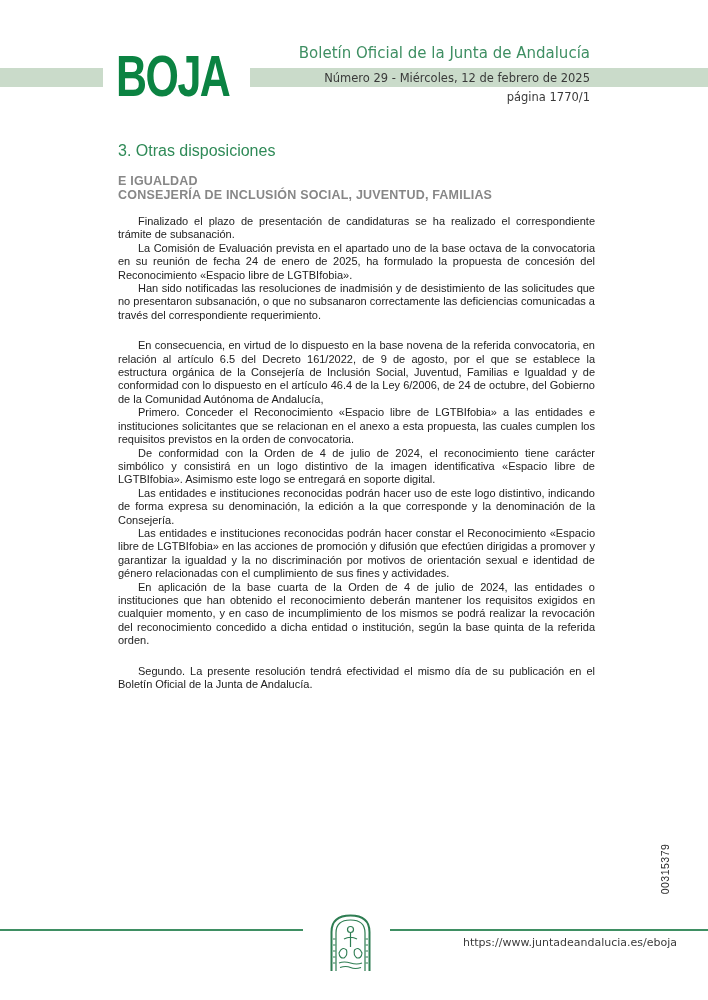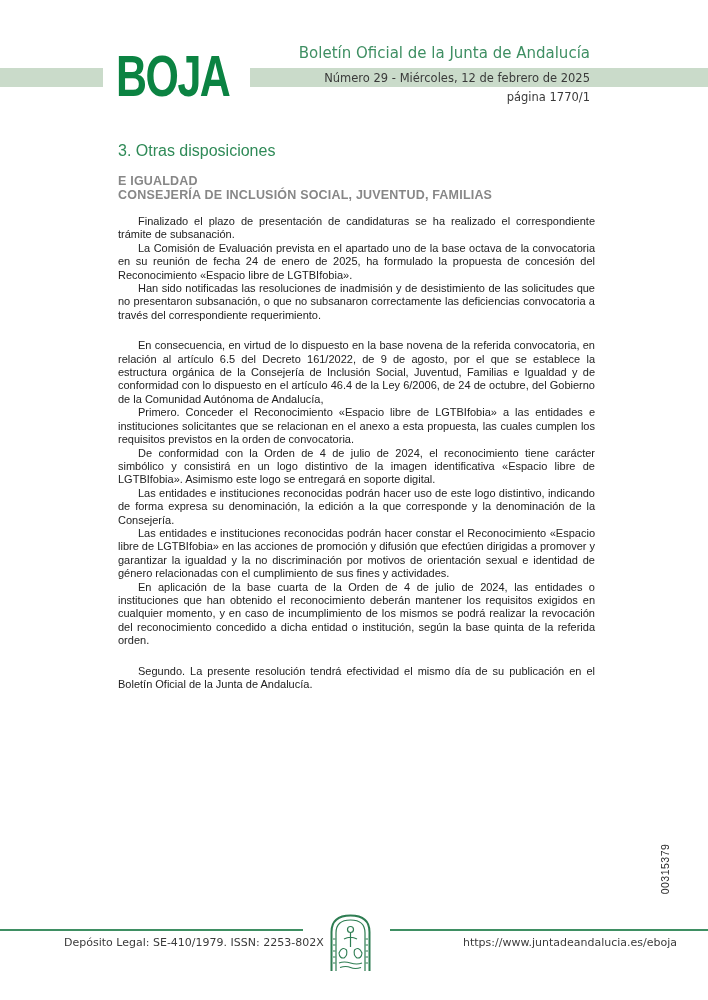--- a/index.html
+++ b/index.html
@@ -95,37 +95,36 @@
 
   <div class="doc">
     <h1 class="section-heading">3. Otras disposiciones</h1>
     <div class="dept">
       <span style="display:block">E IGUALDAD</span>
       <span style="display:block">CONSEJERÍA DE INCLUSIÓN SOCIAL, JUVENTUD, FAMILIAS</span>
     </div>
 
     <p>Finalizado el plazo de presentación de candidaturas se ha realizado el correspondiente trámite de subsanación.</p>
     <p>La Comisión de Evaluación prevista en el apartado uno de la base octava de la convocatoria en su reunión de fecha 24 de enero de 2025, ha formulado la propuesta de concesión del Reconocimiento «Espacio libre de LGTBIfobia».</p>
-    <p>Han sido notificadas las resoluciones de inadmisión y de desistimiento de las solicitudes que no presentaron subsanación, o que no subsanaron correctamente las deficiencias convocatoria a través del correspondiente requerimiento.</p>
+    <p>Han sido notificadas las resoluciones de inadmisión y de desistimiento de las solicitudes que no presentaron subsanación, o que no subsanaron correctamente las deficiencias comunicadas a través del correspondiente requerimiento.</p>
     <p class="gap">En consecuencia, en virtud de lo dispuesto en la base novena de la referida convocatoria, en relación al artículo 6.5 del Decreto 161/2022, de 9 de agosto, por el que se establece la estructura orgánica de la Consejería de Inclusión Social, Juventud, Familias e Igualdad y de conformidad con lo dispuesto en el artículo 46.4 de la Ley 6/2006, de 24 de octubre, del Gobierno de la Comunidad Autónoma de Andalucía,</p>
 
 
     <p>Primero. Conceder el Reconocimiento «Espacio libre de LGTBIfobia» a las entidades e instituciones solicitantes que se relacionan en el anexo a esta propuesta, las cuales cumplen los requisitos previstos en la orden de convocatoria.</p>
     <p>De conformidad con la Orden de 4 de julio de 2024, el reconocimiento tiene carácter simbólico y consistirá en un logo distintivo de la imagen identificativa «Espacio libre de LGTBIfobia». Asimismo este logo se entregará en soporte digital.</p>
     <p>Las entidades e instituciones reconocidas podrán hacer uso de este logo distintivo, indicando de forma expresa su denominación, la edición a la que corresponde y la denominación de la Consejería.</p>
     <p>Las entidades e instituciones reconocidas podrán hacer constar el Reconocimiento «Espacio libre de LGTBIfobia» en las acciones de promoción y difusión que efectúen dirigidas a promover y garantizar la igualdad y la no discriminación por motivos de orientación sexual e identidad de género relacionadas con el cumplimiento de sus fines y actividades.</p>
     <p>En aplicación de la base cuarta de la Orden de 4 de julio de 2024, las entidades o instituciones que han obtenido el reconocimiento deberán mantener los requisitos exigidos en cualquier momento, y en caso de incumplimiento de los mismos se podrá realizar la revocación del reconocimiento concedido a dicha entidad o institución, según la base quinta de la referida orden.</p>
     <p class="gap">Segundo. La presente resolución tendrá efectividad el mismo día de su publicación en el Boletín Oficial de la Junta de Andalucía.</p>
   </div>
 
   <div class="vnum">00315379</div>
 
   <div class="rule left"></div>
   <div class="rule right"></div>
-  <div class="foot-text deposit">Depósito Legal: SE-410/1979. ISSN: 2253-802X</div>
   <a class="foot-text url" href="#">https://www.juntadeandalucia.es/eboja</a>
 
   <svg class="junta-logo" viewBox="0 0 45 60" fill="none" xmlns="http://www.w3.org/2000/svg">
 
     <path d="M3.5 58 V19 Q3.5 2.5 22.5 2.5 Q41.5 2.5 41.5 19 V58" stroke="#2e7d52" stroke-width="2" fill="none"></path>
 
     <path d="M8 58 V20 Q8 7 22.5 7 Q37 7 37 20 V58" stroke="#2e7d52" stroke-width="1.2" fill="none"></path>
 
     <path d="M5 26 H7.5 M5 32 H7.5 M5 38 H7.5 M5 44 H7.5 M5 50 H7.5 M37.5 26 H40 M37.5 32 H40 M37.5 38 H40 M37.5 44 H40 M37.5 50 H40" stroke="#2e7d52" stroke-width="1"></path>
 

